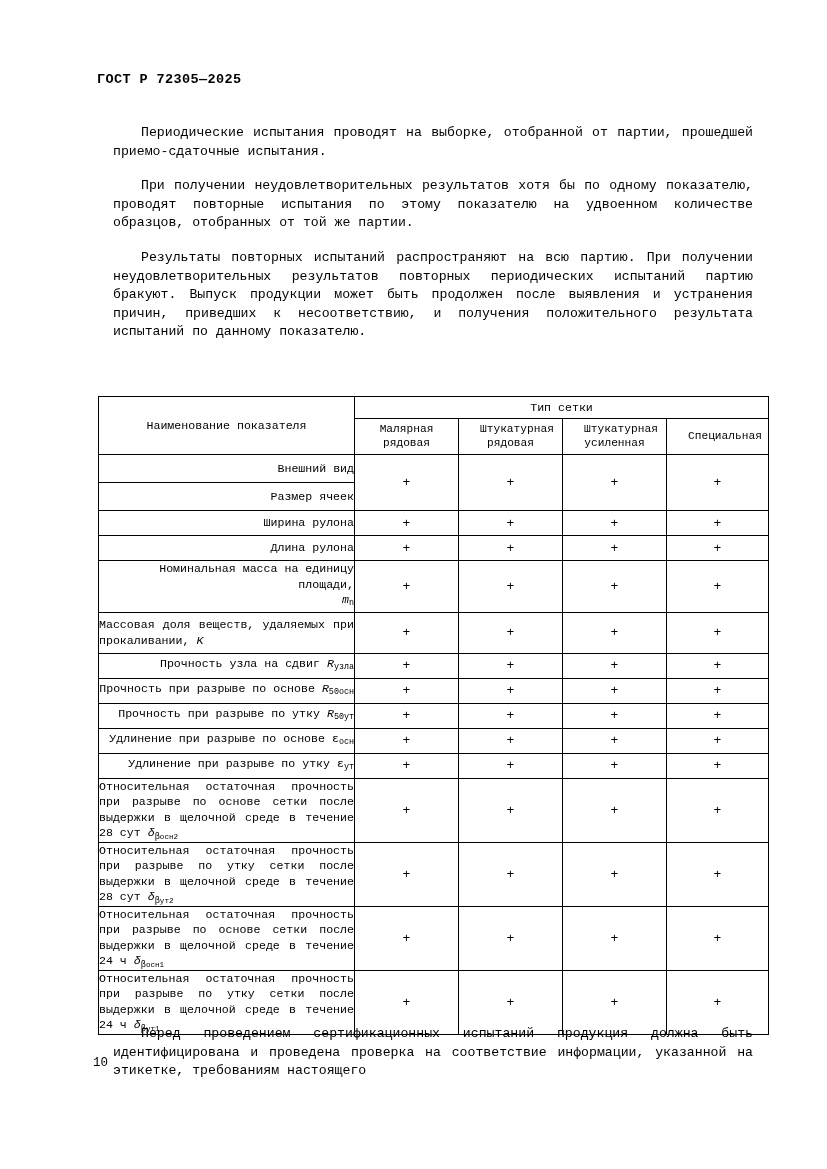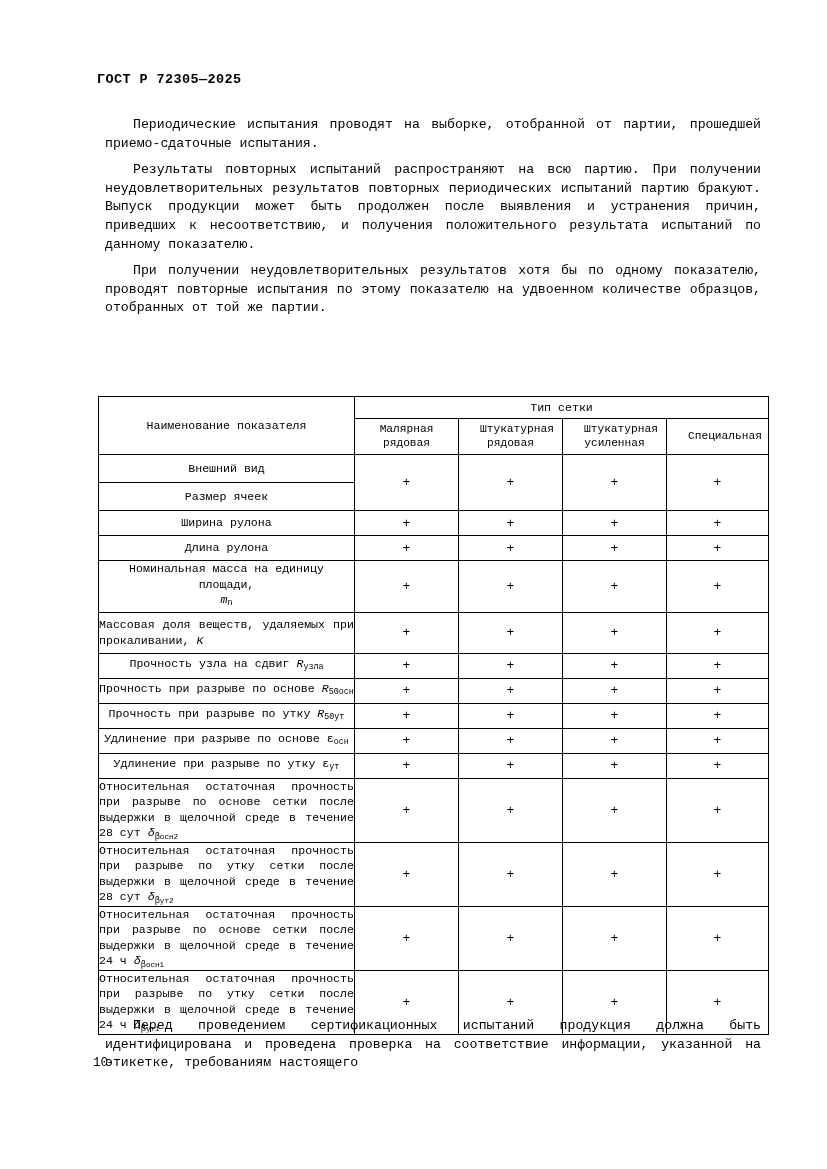--- a/index.html
+++ b/index.html
@@ -35,21 +35,21 @@
   }
 
   
   .content {
     position: absolute;
     left: 97px;
     top: 108px;
     width: 672px;
   }
   p.para {
-    margin: 8px;
+    margin: 16px;
     font-size: 13.2px;
     line-height: 18.6px;
     text-align: justify;
     text-indent: 28px;
     text-justify: inter-word;
   }
   p.para + p.para { margin-top: 0px; }
 
   
   .table-caption {
@@ -98,21 +98,21 @@
     line-height: 13.5px;
     padding: 7px 2px 9px 2px;
   }
   td.ind {
     text-align: left;
     padding: 5px 8px 5px 9px;
     line-height: 15.5px;
     text-align: justify;
     text-justify: inter-word;
   }
-  td.ind.nojust { text-align: center; }
+  td.ind.nojust { text-align: right; }
   td.mark {
     text-align: center;
     font-size: 13px;
     line-height: 1;
   }
   
   .it { font-style: italic; }
   sub.sm {
     font-size: 8.4px;
     vertical-align: -0.28em;
@@ -144,22 +144,22 @@
 </style>
 </head>
 <body>
 
 <div class="page">
 
   <div class="doc-header">ГОСТ Р 72305—2025</div>
 
   <div class="content">
     <p class="para">Периодические испытания проводят на выборке, отобранной от партии, прошедшей приемо-сдаточные испытания.</p>
+    <p class="para">При получении неудовлетворительных результатов хотя бы по одному показателю, проводят повторные испытания по этому показателю на удвоенном количестве образцов, отобранных от той же партии.</p>
     <p class="para">Результаты повторных испытаний распространяют на всю партию. При получении неудовлетворительных результатов повторных периодических испытаний партию бракуют. Выпуск продукции может быть продолжен после выявления и устранения причин, приведших к несоответствию, и получения положительного результата испытаний по данному показателю.</p>
-    <p class="para">При получении неудовлетворительных результатов хотя бы по одному показателю, проводят повторные испытания по этому показателю на удвоенном количестве образцов, отобранных от той же партии.</p>
   </div>
 
 
   <div class="tbl-wrap">
     <table class="spec">
       <colgroup>
         <col style="width:256px">
         <col style="width:104px">
         <col style="width:104px">
         <col style="width:104px">

